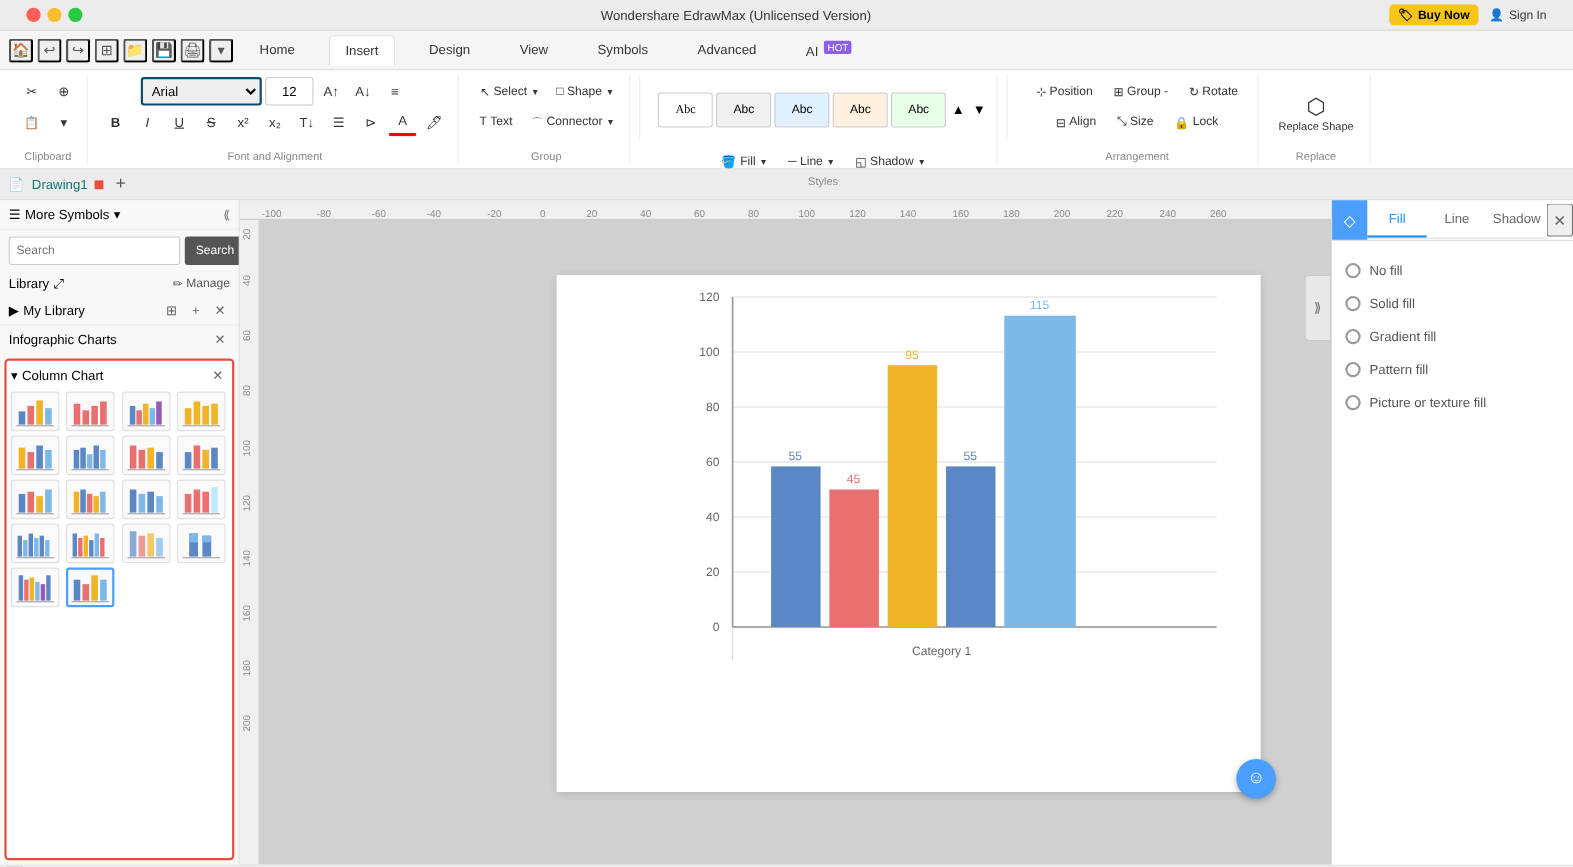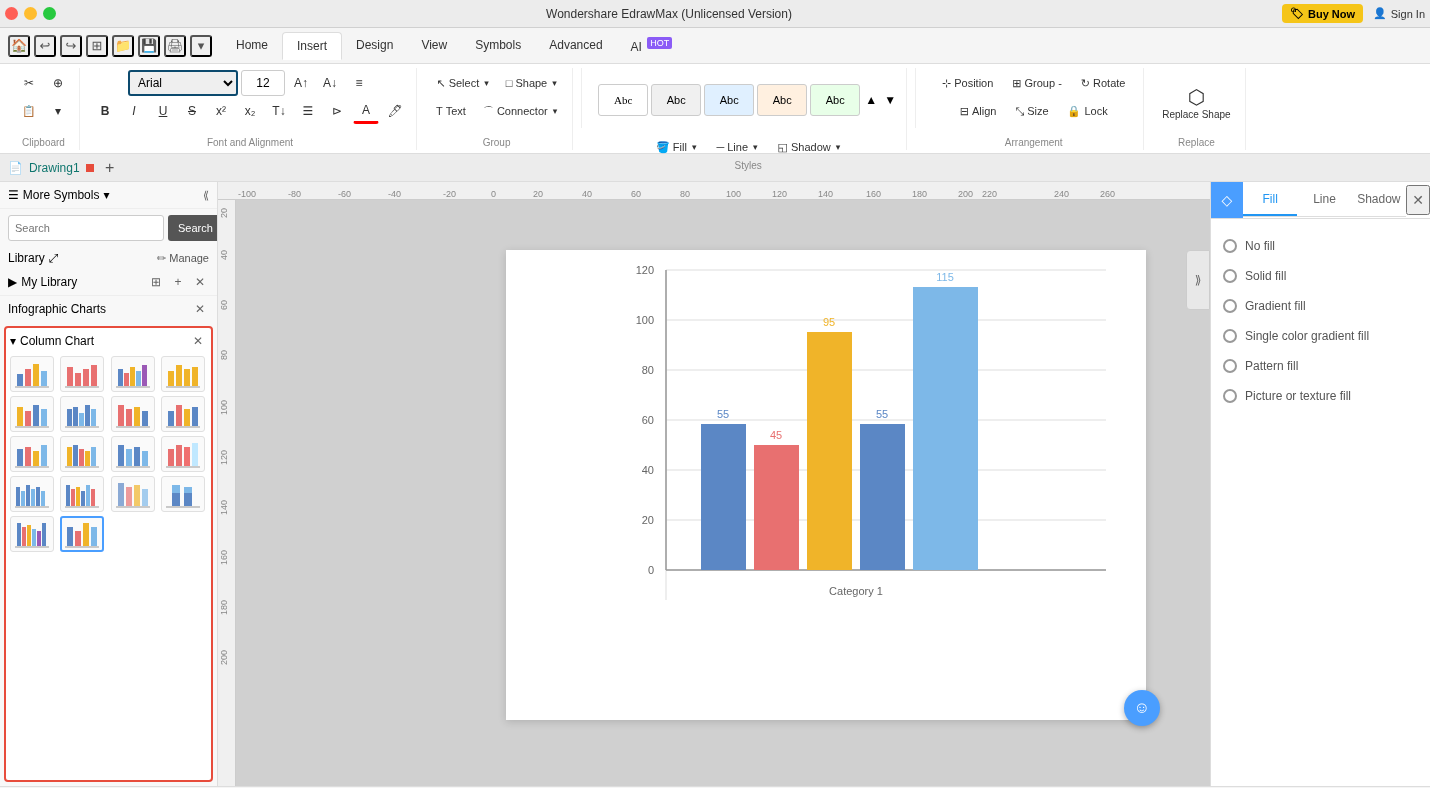--- a/index.html
+++ b/index.html
@@ -1,40 +1,40 @@
 <!DOCTYPE html>
 <html><head>
   <meta charset="utf-8">
   <style>
     * { box-sizing: border-box; margin: 0; padding: 0; }
     body { font-family: -apple-system, BlinkMacSystemFont, 'Segoe UI', sans-serif; font-size: 12px; background: #f0f0f0; overflow: hidden; width: 1430px; height: 788px; }
 
     
     #titlebar {
-      height: 28px; background: #ececec; display: flex; align-items: center; justify-content: space-between; padding: 0 5px;
+      height: 28px; background: #ececec; display: flex; align-items: center; justify-content: space-between; padding: 0 24px;
       border-bottom: 1px solid #d0d0d0; user-select: none;
     }
     .titlebar-controls { display: flex; gap: 6px; }
     .tl-btn { width: 13px; height: 13px; border-radius: 50%; border: none; cursor: pointer; }
     .tl-close { background: #ff5f56; }
     .tl-min { background: #ffbd2e; }
     .tl-max { background: #27c93f; }
     .titlebar-title { font-size: 12px; color: #333; }
     .titlebar-right { display: flex; gap: 10px; }
     .buy-btn { background: #f5c518; border: none; border-radius: 4px; padding: 3px 8px; font-size: 11px; font-weight: bold; cursor: pointer; display: flex; align-items: center; gap: 4px; }
     .signin-btn { background: none; border: none; font-size: 11px; color: #333; cursor: pointer; display: flex; align-items: center; gap: 4px; }
 
     
     #menubar {
       height: 36px; background: #f5f5f5; display: flex; align-items: center; padding: 0 8px; gap: 2px;
       border-bottom: 1px solid #ddd;
     }
     .menu-icon-group { display: flex; gap: 4px; margin-right: 8px; }
     .menu-icon { width: 22px; height: 22px; display: flex; align-items: center; justify-content: center; cursor: pointer; border-radius: 3px; font-size: 13px; color: #555; }
-    .menu-tabs { display: flex; gap: 0; }
+    .menu-tabs { display: flex; gap: 17px; }
     .menu-tab { padding: 6px 14px; font-size: 12px; color: #333; cursor: pointer; border-radius: 4px 4px 0 0; }
     .menu-tab.active { background: #fff; border: 1px solid #ddd; border-bottom: 1px solid #fff; font-weight: 500; }
     .ai-badge { background: #8b5cf6; color: white; font-size: 9px; padding: 1px 3px; border-radius: 2px; margin-left: 2px; vertical-align: super; }
 
     
     #toolbar {
       height: 90px; background: #fff; border-bottom: 1px solid #ddd; display: flex; align-items: flex-start; padding: 4px 8px; gap: 4px;
     }
     .toolbar-section { display: flex; flex-direction: column; align-items: center; border-right: 1px solid #eee; padding: 0 8px; height: 82px; }
     .toolbar-section-label { font-size: 10px; color: #888; margin-top: auto; padding-bottom: 2px; }
@@ -537,21 +537,21 @@
       <span style="font-size: 9px; color: #888; position: absolute; left: 315px;">20</span>
       <span style="font-size: 9px; color: #888; position: absolute; left: 364px;">40</span>
       <span style="font-size: 9px; color: #888; position: absolute; left: 413px;">60</span>
       <span style="font-size: 9px; color: #888; position: absolute; left: 462px;">80</span>
       <span style="font-size: 9px; color: #888; position: absolute; left: 508px;">100</span>
       <span style="font-size: 9px; color: #888; position: absolute; left: 554px;">120</span>
       <span style="font-size: 9px; color: #888; position: absolute; left: 600px;">140</span>
       <span style="font-size: 9px; color: #888; position: absolute; left: 648px;">160</span>
       <span style="font-size: 9px; color: #888; position: absolute; left: 694px;">180</span>
       <span style="font-size: 9px; color: #888; position: absolute; left: 740px;">200</span>
-      <span style="font-size: 9px; color: #888; position: absolute; left: 764px;">220</span>
+      <span style="font-size: 9px; color: #888; position: absolute; left: 788px;">220</span>
       <span style="font-size: 9px; color: #888; position: absolute; left: 836px;">240</span>
       <span style="font-size: 9px; color: #888; position: absolute; left: 882px;">260</span>
     </div>
 
     <div class="ruler-left">
       <span style="font-size: 9px; color: #888; position: absolute; top: 8px; left: 1px; writing-mode: vertical-rl; transform: rotate(180deg);">20</span>
       <span style="font-size: 9px; color: #888; position: absolute; top: 50px; left: 1px; writing-mode: vertical-rl; transform: rotate(180deg);">40</span>
       <span style="font-size: 9px; color: #888; position: absolute; top: 100px; left: 1px; writing-mode: vertical-rl; transform: rotate(180deg);">60</span>
       <span style="font-size: 9px; color: #888; position: absolute; top: 150px; left: 1px; writing-mode: vertical-rl; transform: rotate(180deg);">80</span>
       <span style="font-size: 9px; color: #888; position: absolute; top: 200px; left: 1px; writing-mode: vertical-rl; transform: rotate(180deg);">100</span>
@@ -635,24 +635,20 @@
       <div class="fill-option">
         <div class="fill-radio"></div>
         <span>Solid fill</span>
       </div>
       <div class="fill-option">
         <div class="fill-radio"></div>
         <span>Gradient fill</span>
       </div>
       <div class="fill-option">
         <div class="fill-radio"></div>
-        <span>Single color gradient fill</span>
-      </div>
-      <div class="fill-option">
-        <div class="fill-radio"></div>
         <span>Pattern fill</span>
       </div>
       <div class="fill-option">
         <div class="fill-radio"></div>
         <span>Picture or texture fill</span>
       </div>
     </div>
   </div>
 </div>
 

